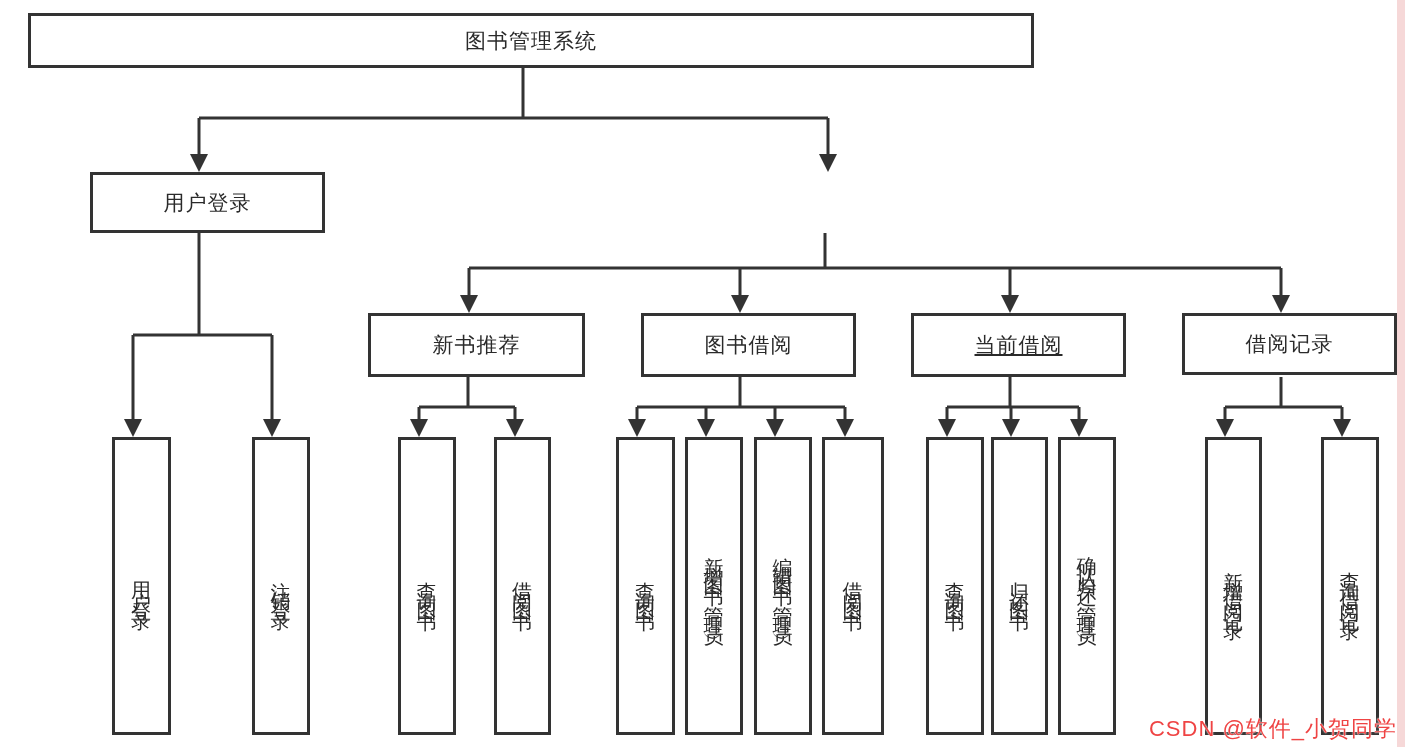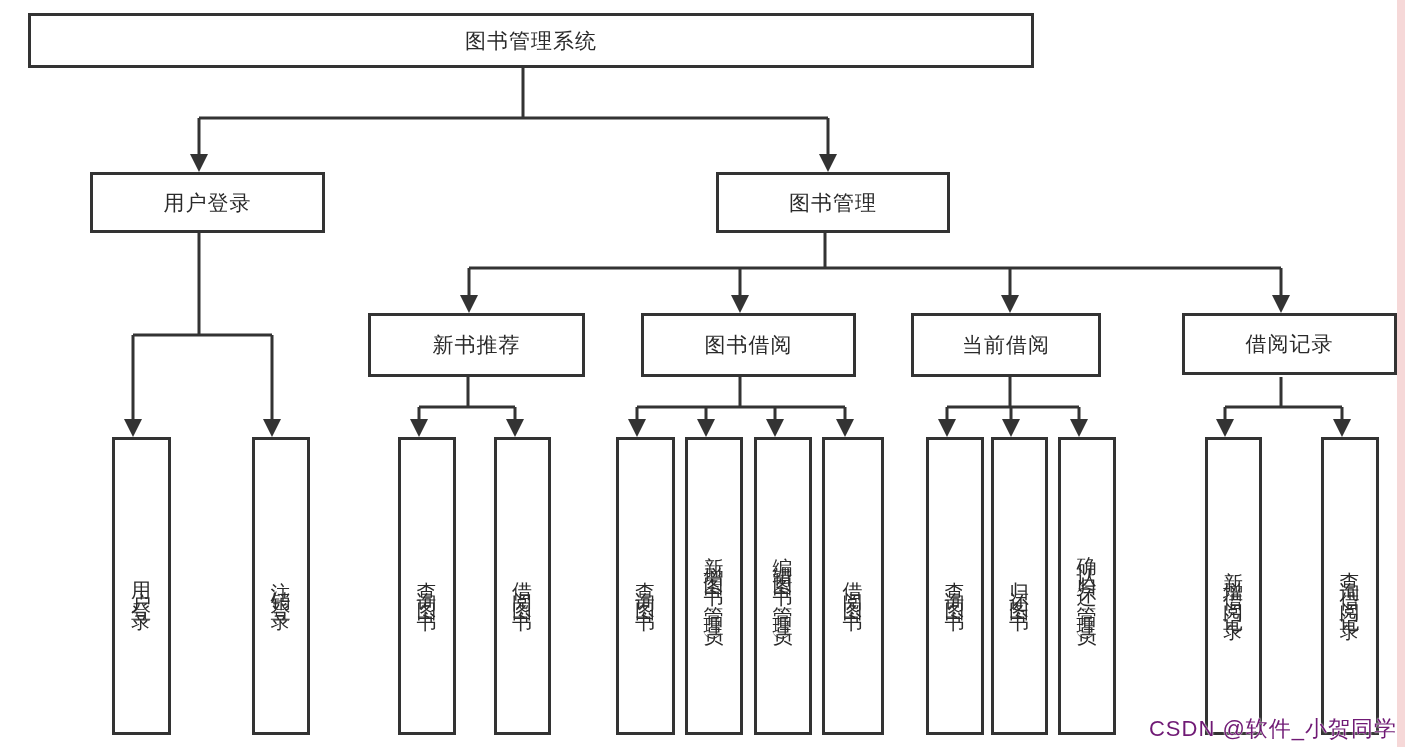--- a/index.html
+++ b/index.html
@@ -31,21 +31,21 @@
     font-size:20px;
     letter-spacing:10px;
     line-height:1;
   }
   #watermark {
     position:absolute;
     top:714px;
     right:8px;
     font-size:22px;
     letter-spacing:1px;
-    color:#701a75;
+    color:#ef4444;
     text-shadow:0 0 2px #ffffff, 0 0 1px #ffffff;
     white-space:nowrap;
   }
   #right-strip {
     position:absolute;
     top:0; right:0;
     width:8px; height:747px;
     background:#f6d8d8;
   }
 </style>
@@ -96,25 +96,24 @@
       <polygon points="1002,419 1020,419 1011,437"></polygon>
       <polygon points="1070,419 1088,419 1079,437"></polygon>
       <polygon points="1216,419 1234,419 1225,437"></polygon>
       <polygon points="1333,419 1351,419 1342,437"></polygon>
     </g>
   </svg>
 
   <div class="box" style="left:20px; top:13px; width:1006px; height:55px;">图书管理系统</div>
 
   <div class="box" style="left:82px; top:172px; width:235px; height:61px;">用户登录</div>
-  <div class="box" style="left:708px; top:172px; width:234px; height:61px;">图书管理</div>
 
   <div class="box" style="left:360px; top:313px; width:217px; height:64px;">新书推荐</div>
   <div class="box" style="left:633px; top:313px; width:215px; height:64px;">图书借阅</div>
-  <div class="box" style="left:903px; top:313px; width:190px; height:64px;">当前借阅</div>
+  <div class="box" style="left:903px; top:313px; width:215px; height:64px;text-decoration:underline;">当前借阅</div>
   <div class="box" style="left:1174px; top:313px; width:215px; height:62px;">借阅记录</div>
 
   <div class="box leaf" style="left:104px; top:437px; width:59px; height:298px;">用户登录</div>
   <div class="box leaf" style="left:244px; top:437px; width:58px; height:298px;">注销登录</div>
 
   <div class="box leaf" style="left:390px; top:437px; width:58px; height:298px;">查询图书</div>
   <div class="box leaf" style="left:486px; top:437px; width:57px; height:298px;">借阅图书</div>
 
   <div class="box leaf" style="left:608px; top:437px; width:59px; height:298px;">查询图书</div>
   <div class="box leaf" style="left:677px; top:437px; width:58px; height:298px;">新增图书（管理员）</div>

